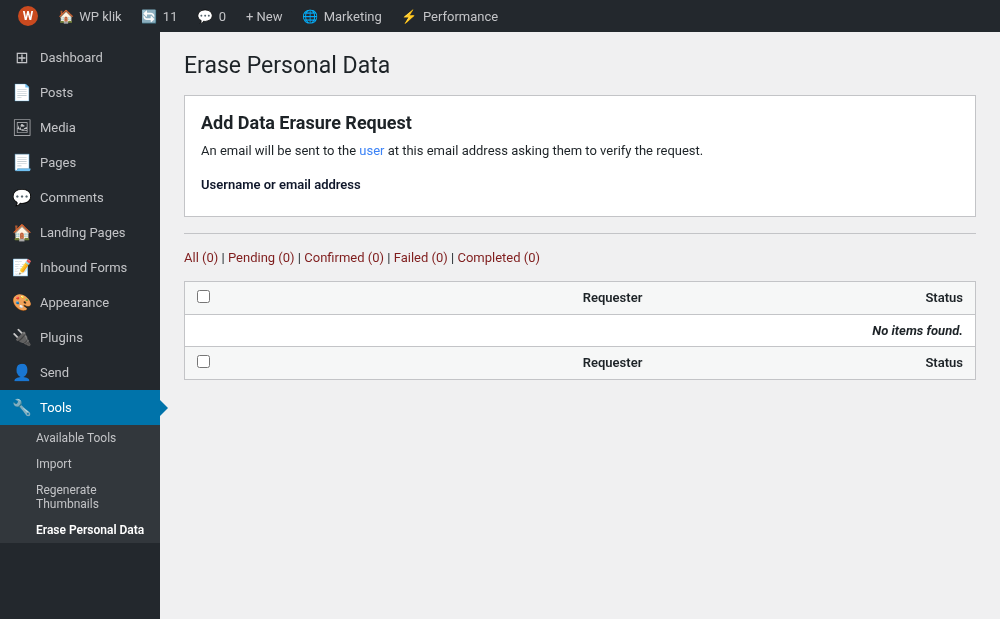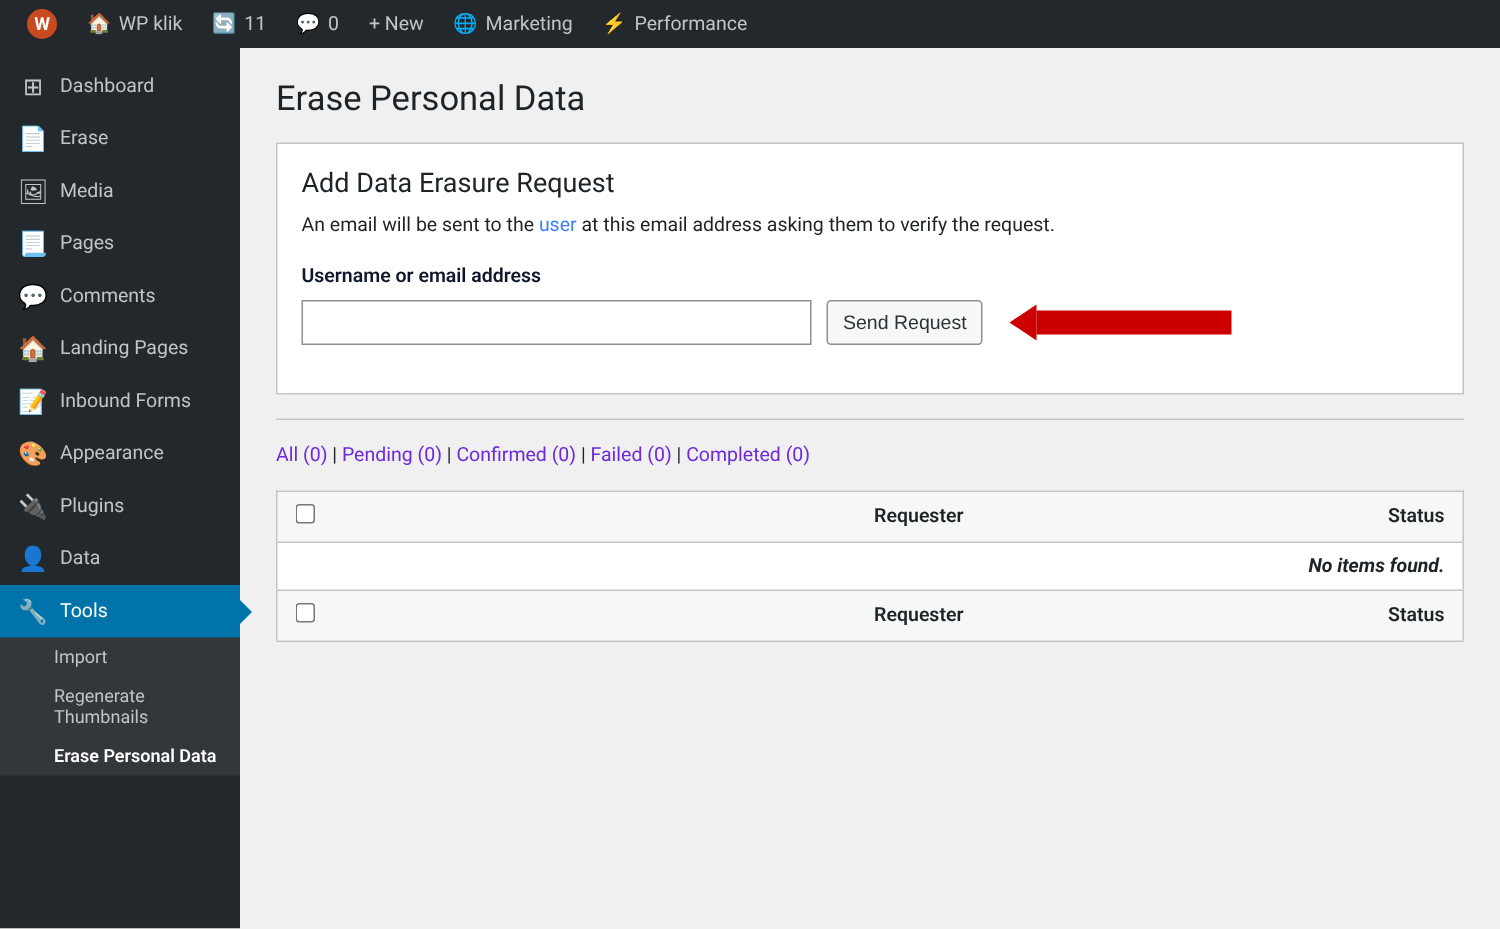--- a/index.html
+++ b/index.html
@@ -77,21 +77,21 @@
       background: #f0f0f1;
     }
     .page-title {
       font-size: 23px;
       font-weight: 400;
       color: #1d2327;
       margin-bottom: 16px;
     }
     .section-title {
       font-size: 18px;
-      font-weight: 400;
+      font-weight: 700;
       color: #1d2327;
       margin-bottom: 8px;
     }
     .description-text {
       color: #1d2327;
       margin-bottom: 16px;
       font-size: 13px;
       line-height: 1.5;
     }
     .description-text a { color: #3b82f6; text-decoration: none; }
@@ -123,21 +123,21 @@
       font-size: 13px;
       border-radius: 3px;
     }
 
     
     .filter-bar {
       margin-bottom: 16px;
       color: #1d2327;
       font-size: 13px;
     }
-    .filter-bar a { color: #6d28d9; text-decoration: none; }
+    .filter-bar a { color: #7f1d1d; text-decoration: none; }
     .filter-bar span { color: #1d2327; }
 
     
     .wp-table {
       width: 100%;
       border-collapse: collapse;
       background: #fff;
       border: 1px solid #c3c4c7;
     }
     .wp-table th {
@@ -227,21 +227,21 @@
 
 <div class="layout">
 
   <div id="adminmenu">
     <div class="menu-item">
       <span class="menu-icon">⊞</span>
       <span>Dashboard</span>
     </div>
     <div class="menu-item">
       <span class="menu-icon">📄</span>
-      <span>Erase</span>
+      <span>Posts</span>
     </div>
     <div class="menu-item">
       <span class="menu-icon">🖼</span>
       <span>Media</span>
     </div>
     <div class="menu-item">
       <span class="menu-icon">📃</span>
       <span>Pages</span>
     </div>
     <div class="menu-item">
@@ -259,52 +259,44 @@
     <div class="menu-item">
       <span class="menu-icon">🎨</span>
       <span>Appearance</span>
     </div>
     <div class="menu-item">
       <span class="menu-icon">🔌</span>
       <span>Plugins</span>
     </div>
     <div class="menu-item">
       <span class="menu-icon">👤</span>
-      <span>Data</span>
+      <span>Send</span>
     </div>
     <div class="menu-item tools-active" style="background:#0073aa;color:#fff;position:relative;">
       <span class="menu-icon">🔧</span>
       <span>Tools</span>
       <span class="menu-arrow" style="position:absolute;right:-8px;top:50%;transform:translateY(-50%);width:0;height:0;border-top:8px solid transparent;border-bottom:8px solid transparent;border-left:8px solid #0073aa;"></span>
     </div>
     <div class="submenu">
+      <a class="submenu-item">Available Tools</a>
       <a class="submenu-item">Import</a>
       <a class="submenu-item">Regenerate Thumbnails</a>
       <a class="submenu-item active">Erase Personal Data</a>
     </div>
   </div>
 
   <div id="main-content">
     <h1 class="page-title">Erase Personal Data</h1>
 
     <div style="background:#fff;border:1px solid #c3c4c7;padding:16px;margin-bottom:16px;">
       <h2 class="section-title">Add Data Erasure Request</h2>
       <p class="description-text">
         An email will be sent to the <a>user</a> at this email address asking them to verify the request.
       </p>
       <div class="field-label">Username or email address</div>
-      <div class="input-area-row">
-        <input type="text" class="text-input" placeholder="" style="">
-        <button class="btn-secondary">Send Request</button>
-
-        <div style="display:flex;align-items:center;margin-left:8px;">
-          <div style="width:0;height:0;border-top:12px solid transparent;border-bottom:12px solid transparent;border-right:18px solid #cc0000;"></div>
-          <div style="width:130px;height:16px;background:#cc0000;"></div>
-        </div>
-      </div>
     </div>
 
     <hr class="hr-divider">
 
     <div class="filter-bar">
       <a>All (0)</a>
       <span> | </span>
       <a>Pending (0)</a>
       <span> | </span>
       <a>Confirmed (0)</a>

